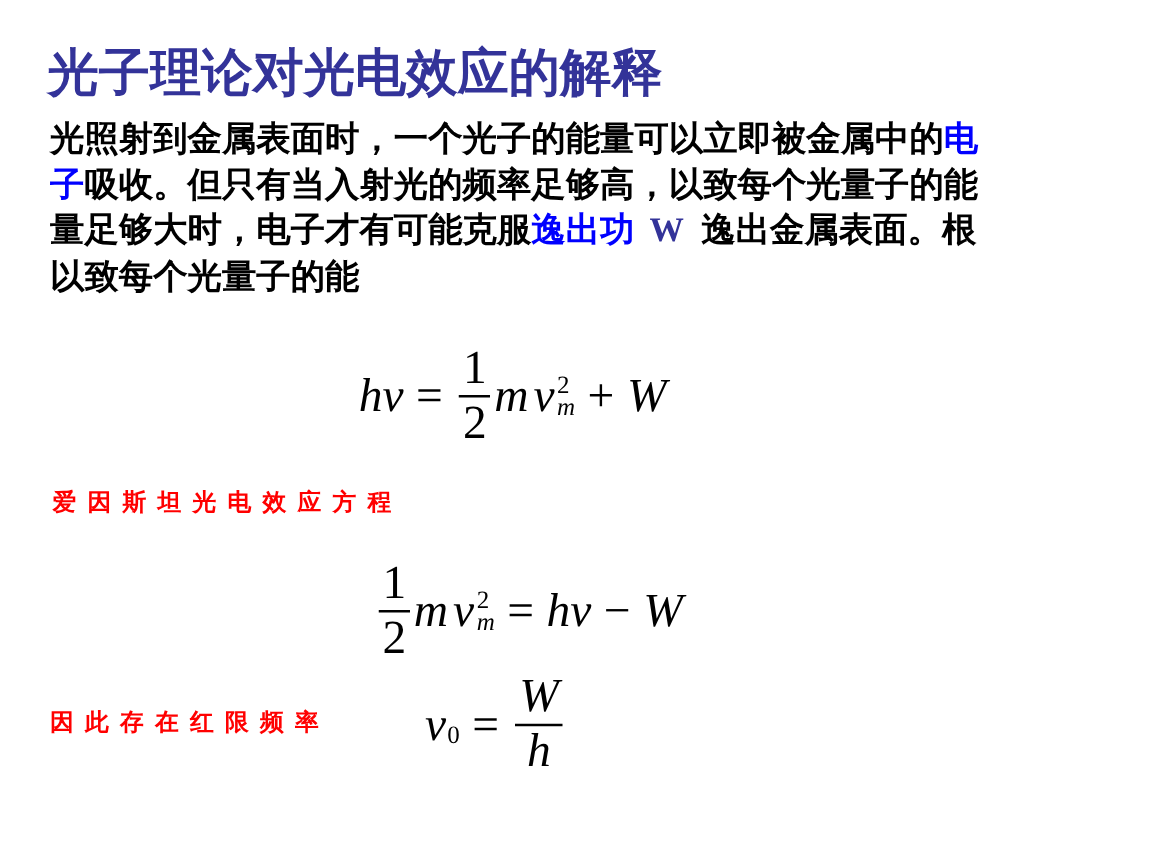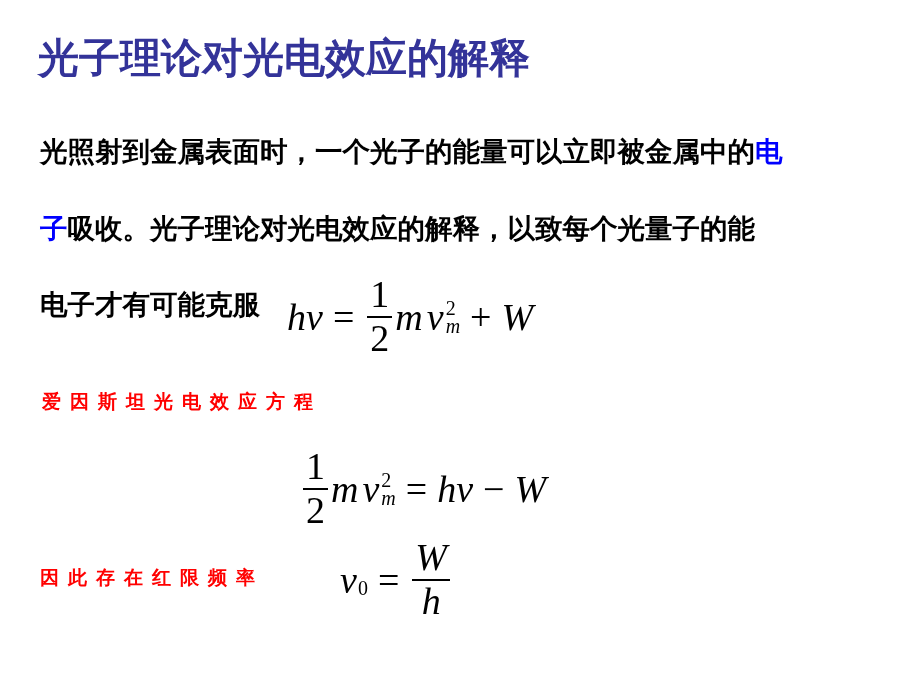--- a/index.html
+++ b/index.html
@@ -32,21 +32,20 @@
       width: 850px;
       font-size: 27.5px;
       font-weight: bold;
       color: #000000;
       line-height: 36.5px;
     }
     .body-line {
       display: block;
       white-space: nowrap;
       height: 36.5px;
-      margin-top: 40px;
     }
     .hl-blue { color: #0000ff; }
     .hl-w {
       color: #333399;
       font-family: "Liberation Serif", "DejaVu Serif", serif;
       font-weight: bold;
       margin: 0 14px 0 12px;
     }
 
     
@@ -114,22 +113,23 @@
     #label-einstein { left: 42px; top: 389px; }
     #label-threshold { left: 40px; top: 565px; }
   </style>
 </head>
 <body>
 
 <div class="slide-title">光子理论对光电效应的解释</div>
 
 <div class="body-para">
   <span class="body-line"><span>光照射到金属表面时，一个光子的能量可以立即被金属中的</span><span class="hl-blue">电</span></span>
-  <span class="body-line"><span class="hl-blue">子</span><span>吸收。光子理论对光电效应的解释，以致每个光量子的能</span></span>
-  <span class="body-line"><span>电子才有可能克服</span></span>
+  <span class="body-line"><span class="hl-blue">子</span><span>吸收。但只有当入射光的频率足够高，以致每个光量子的能</span></span>
+  <span class="body-line"><span>量足够大时，电子才有可能克服</span><span class="hl-blue">逸出功</span><span class="hl-w">W</span><span>逸出金属表面。根</span></span>
+  <span class="body-line"><span>以致每个光量子的能</span></span>
 </div>
 
 <div class="math" id="eq1">
   <span class="it">h</span>
     <span class="it">ν</span>
   <span class="op">=</span>
   <span class="frac">
     <span class="num">1</span>
     <span class="bar"></span>
     <span class="den">2</span>

